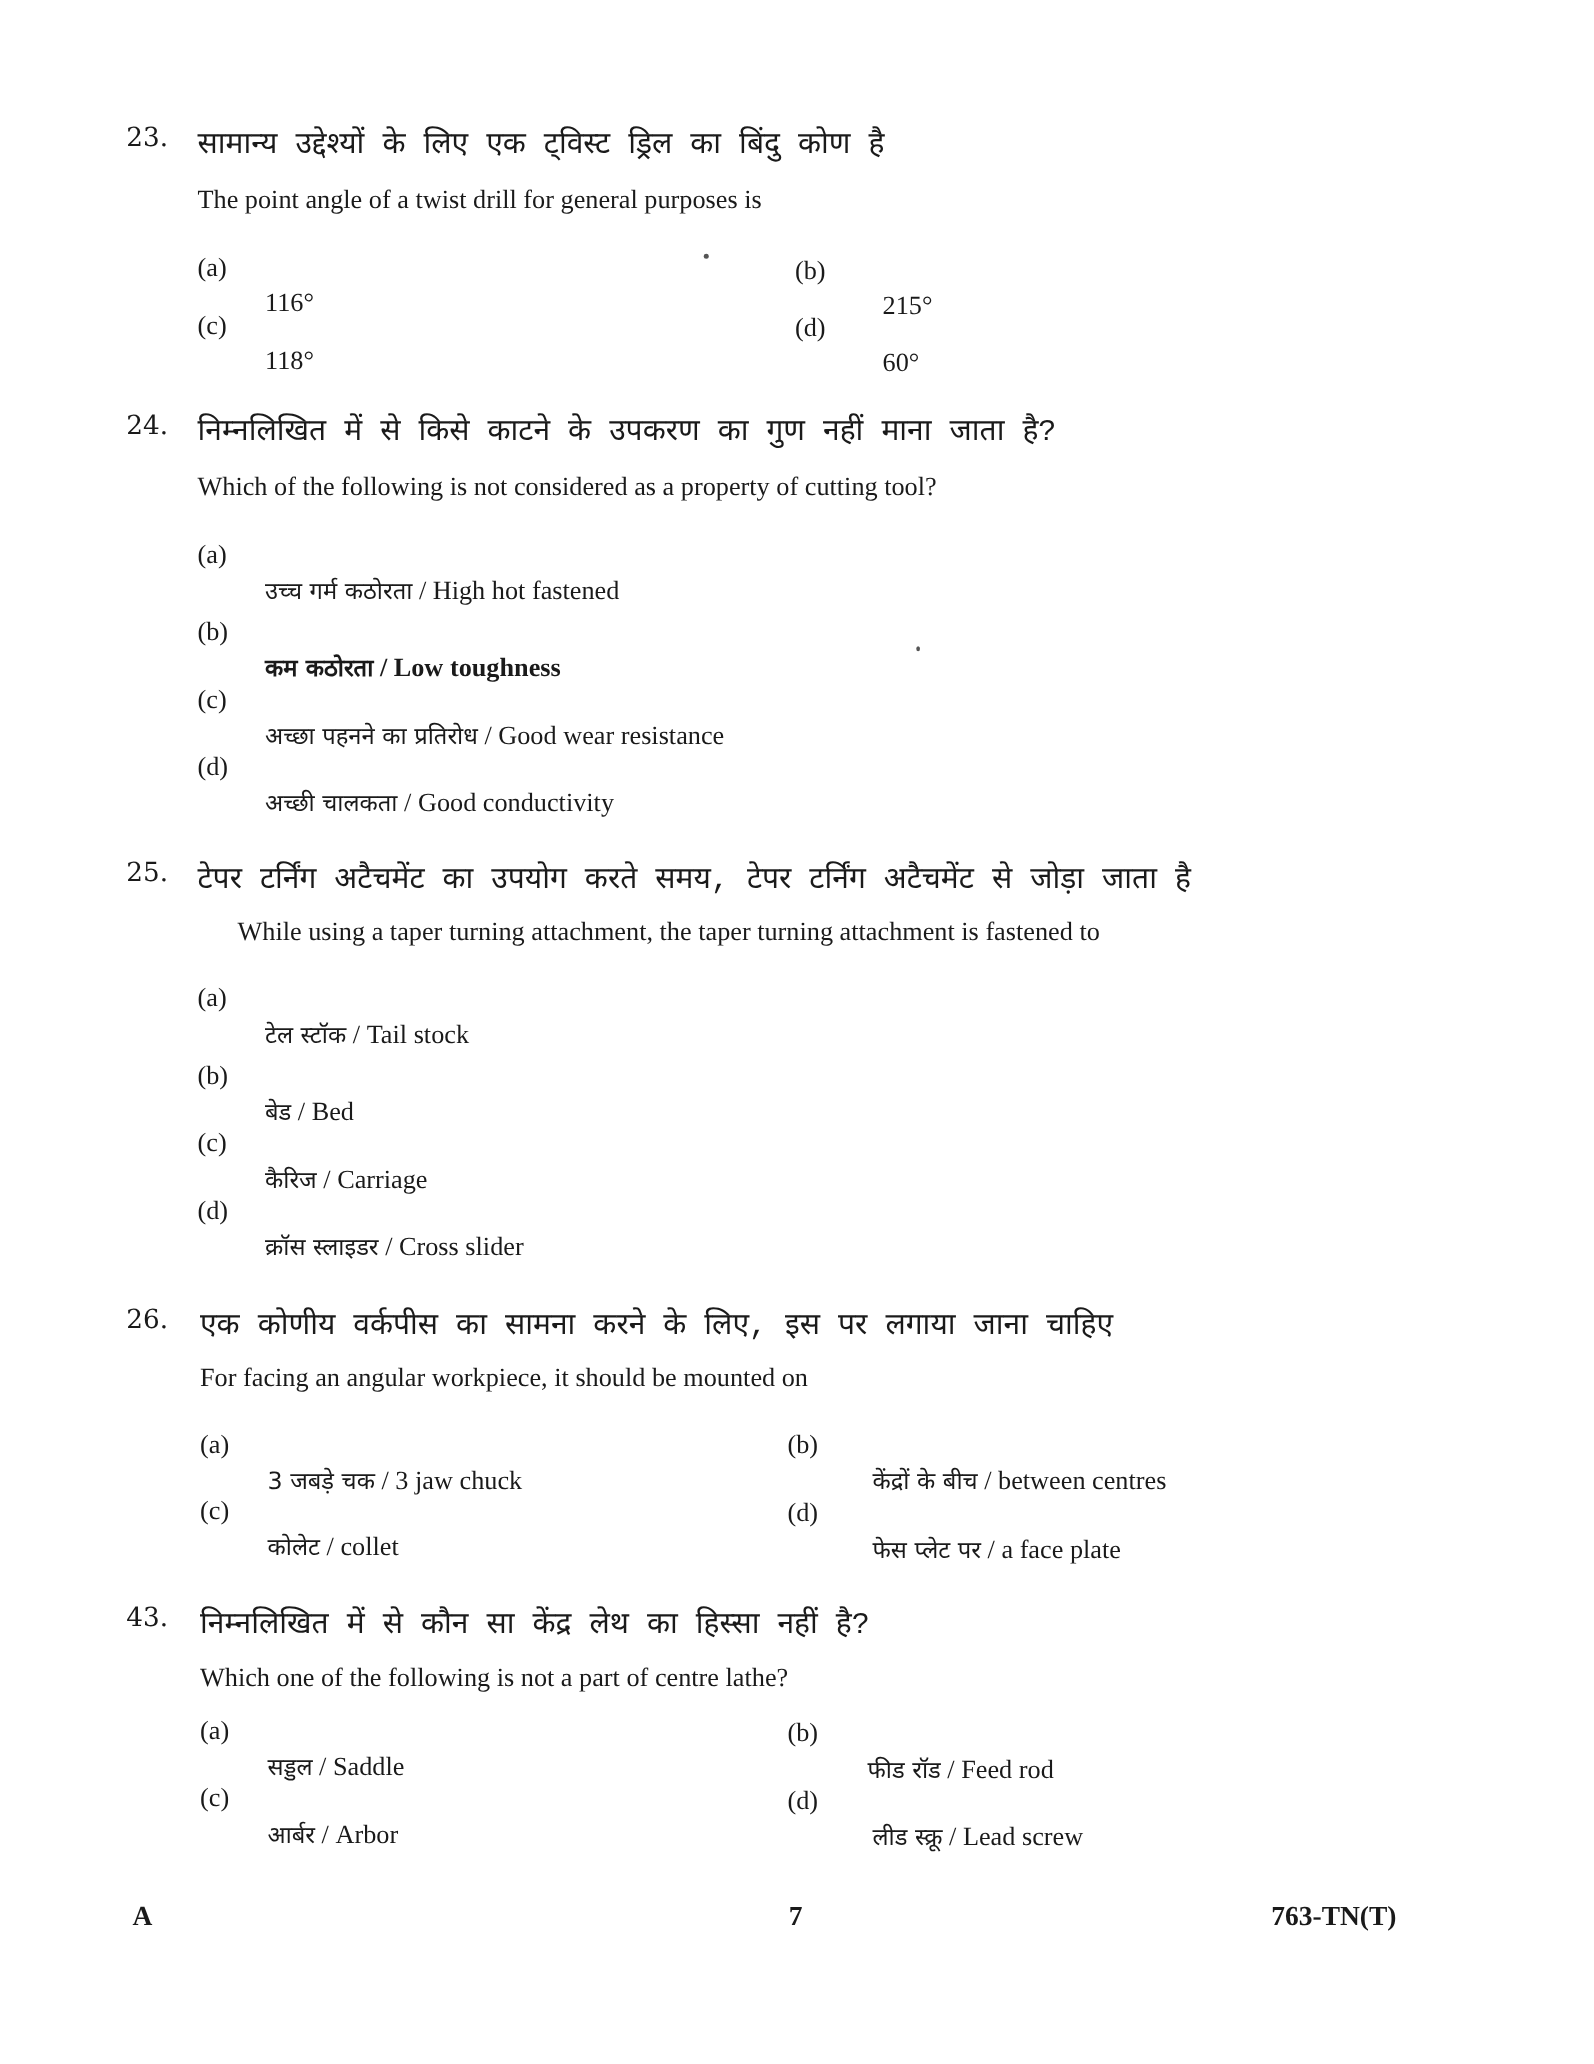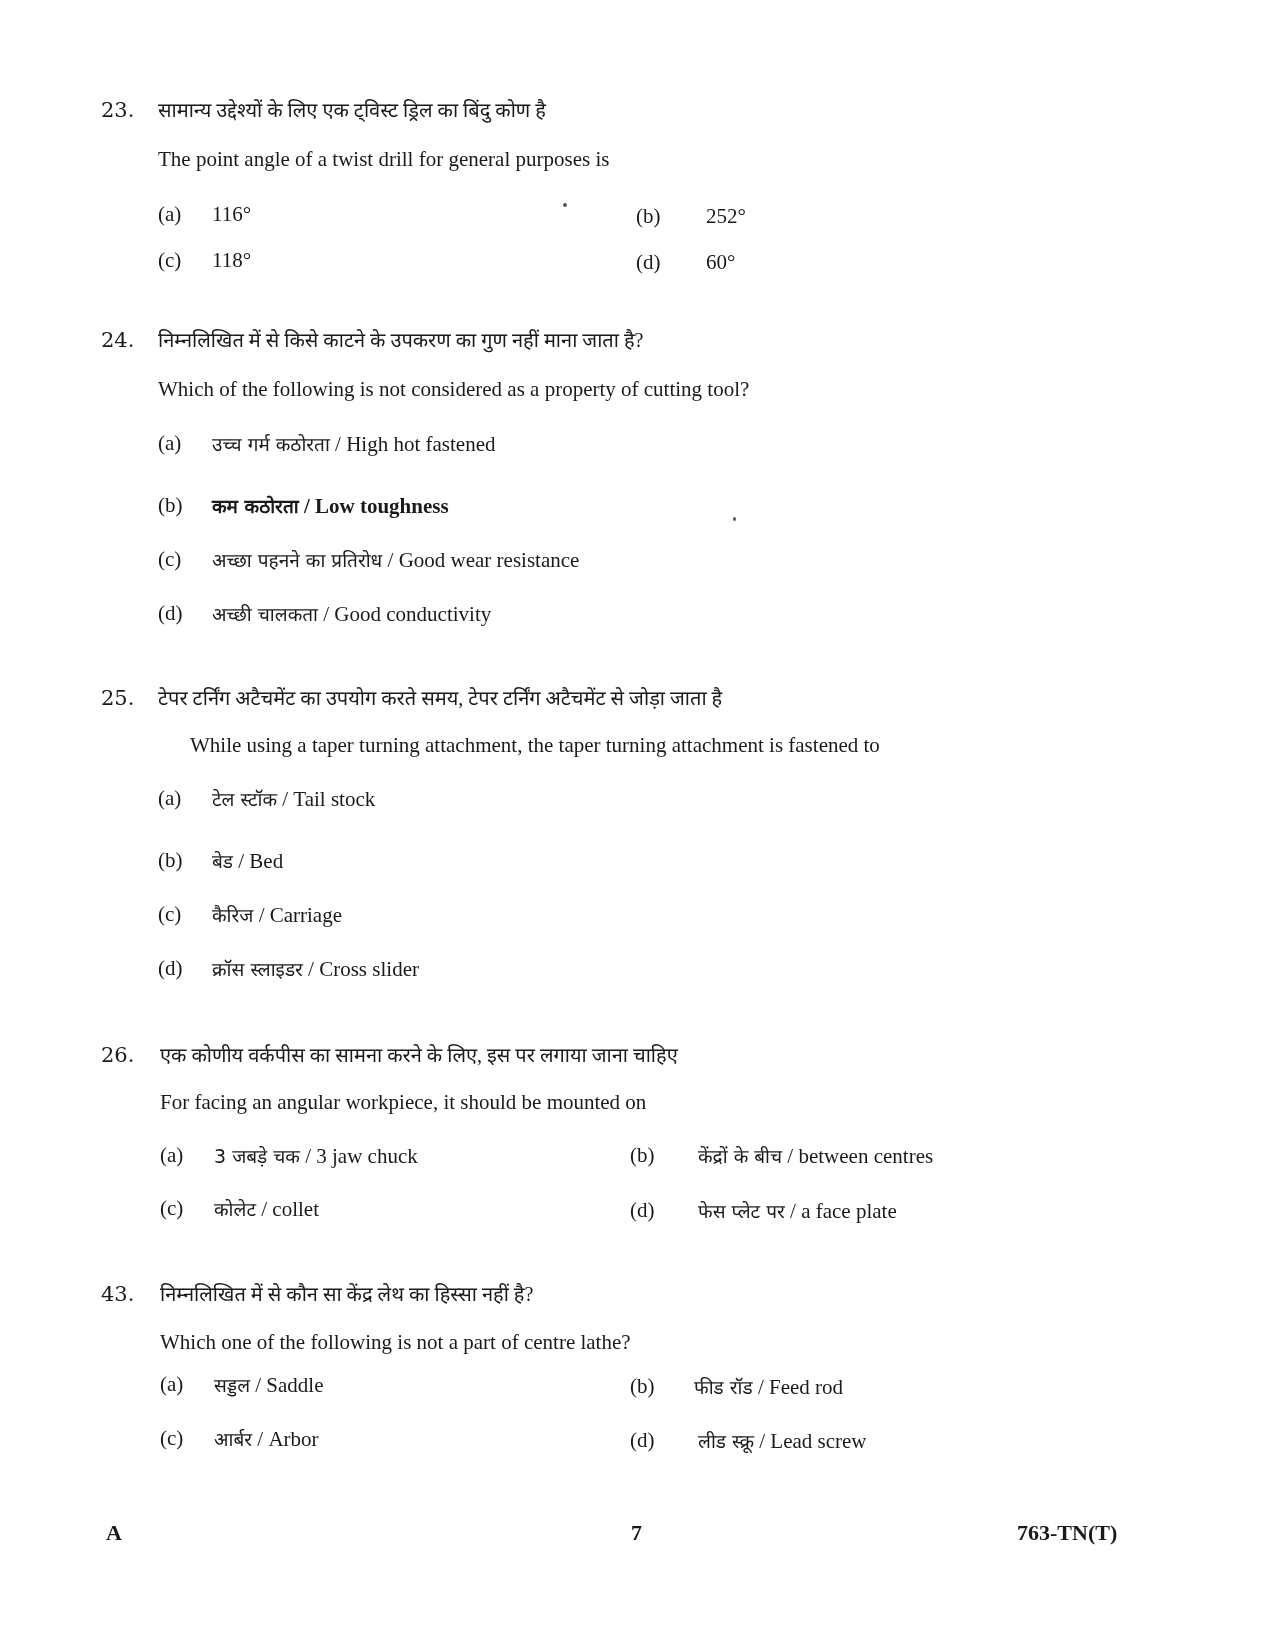--- a/index.html
+++ b/index.html
@@ -3,39 +3,39 @@
 <meta charset="utf-8">
 <style>
   html, body { margin: 0; padding: 0; background: #ffffff; }
   body {
     width: 1275px; height: 1651px; position: relative; overflow: hidden;
     font-family: "DejaVu Serif", "Liberation Serif", serif;
     color: #1a1a1a;
   }
   .abs { position: absolute; white-space: nowrap; }
   .qnum { font-size: 21px; }
-  .hindi { font-family: Liberation Serif, serif; font-size: 20px; }
+  .hindi { font-family: Liberation Mono, monospace; font-size: 24px; }
   .eng { font-size: 21px; font-family: "Liberation Serif", "DejaVu Serif", serif; }
   .opt-label { font-size: 21px; font-family: "Liberation Serif", serif; }
-  .opt-text { font-size: 21px; font-family: "Liberation Serif", serif; }
+  .opt-text { font-size: 21px; font-family: "Liberation Serif", serif; margin-top: 28px; }
   .opt-text .hi { font-family: "DejaVu Sans", sans-serif; font-size: 19px; }
   .footer { font-size: 22px; font-weight: bold; font-family: "Liberation Serif", serif; }
   .speck { position: absolute; background: #555; border-radius: 50%; }
 </style>
 </head>
 <body>
 
 <div>
   <div class="abs qnum" style="left:101px;top:98px;">23.</div>
   <div class="abs hindi" style="left:158px;top:96px;">सामान्य उद्देश्यों के लिए एक ट्विस्ट ड्रिल का बिंदु कोण है</div>
   <div class="abs eng" style="left:158px;top:147px;">The point angle of a twist drill for general purposes is</div>
   <div class="abs opt-label" style="left:158px;top:202px;">(a)</div>
   <div class="abs opt-text" style="left:212px;top:202px;">116°</div>
   <div class="abs opt-label" style="left:636px;top:204px;">(b)</div>
-  <div class="abs opt-text" style="left:706px;top:204px;">252°</div>
+  <div class="abs opt-text" style="left:706px;top:204px;">215°</div>
   <div class="abs opt-label" style="left:158px;top:248px;">(c)</div>
   <div class="abs opt-text" style="left:212px;top:248px;">118°</div>
   <div class="abs opt-label" style="left:636px;top:250px;">(d)</div>
   <div class="abs opt-text" style="left:706px;top:250px;">60°</div>
 </div>
 
 <div>
   <div class="abs qnum" style="left:101px;top:328px;text-align:center;">24.</div>
   <div class="abs hindi" style="left:158px;top:326px;">निम्नलिखित में से किसे काटने के उपकरण का गुण नहीं माना जाता है?</div>
   <div class="abs eng" style="left:158px;top:377px;">Which of the following is not considered as a property of cutting tool?</div>

